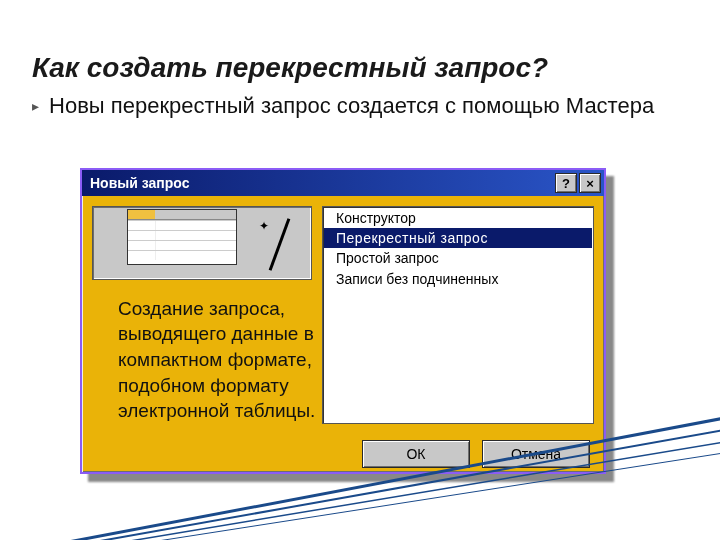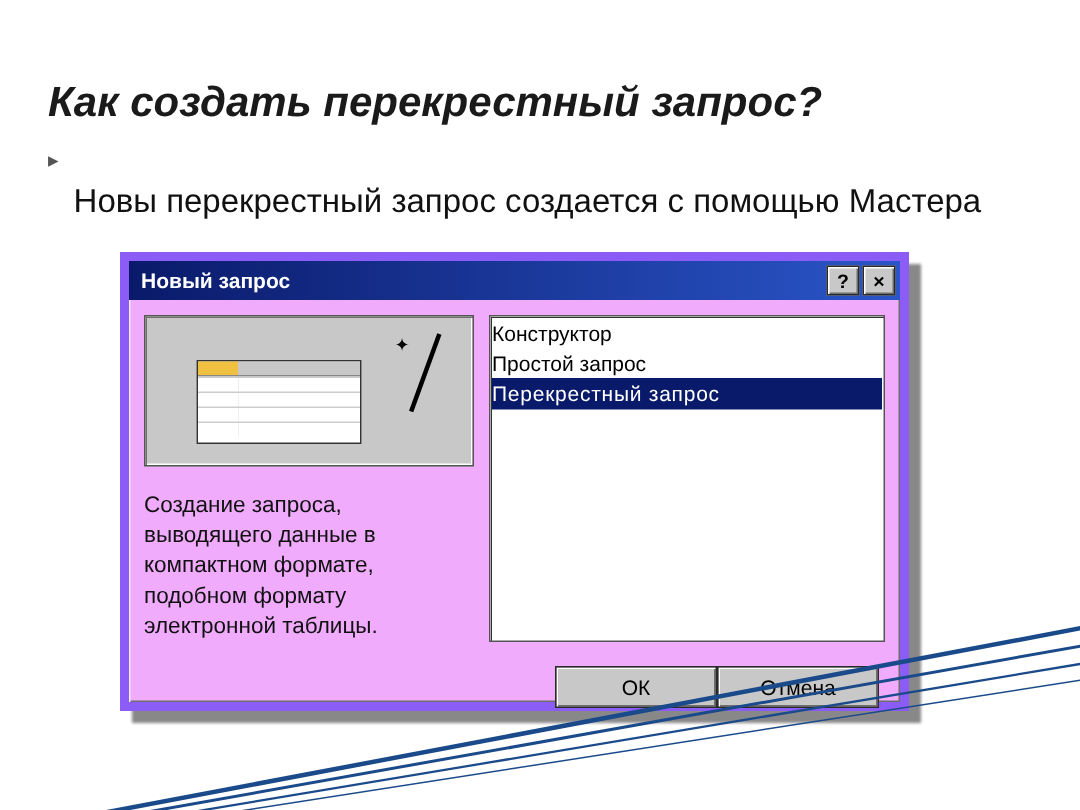--- a/index.html
+++ b/index.html
@@ -32,39 +32,38 @@
   }
   .bullet-icon {
     font-size: 14px;
     color: #555;
     margin-top: 6px;
   }
   .bullet-text {
     font-size: 22px;
     color: #111;
     line-height: 1.25;
-    margin-top: 28px;
   }
   .dialog-shadow {
     position: absolute;
     left: 88px;
     top: 176px;
     width: 526px;
     height: 306px;
     background: #888;
     filter: blur(1px);
   }
   .dialog {
     position: absolute;
     left: 80px;
     top: 168px;
     width: 526px;
     height: 306px;
-    background: #f0abfc;
-    border: 6px solid #8b5cf6;
+    background: #eab308;
+    border: 2px solid #8b5cf6;
     box-shadow: inset 1px 1px 0 #efefef, inset -1px -1px 0 #6e6e6e;
     font-family: Tahoma, Arial, sans-serif;
   }
   .titlebar {
     height: 26px;
     background: linear-gradient(to right, #0a1a6a, #2a55c8);
     display: flex;
     align-items: center;
     justify-content: space-between;
     padding: 0 3px 0 8px;
@@ -142,50 +141,52 @@
     background: linear-gradient(to right, #f0c040 0 25%, #c8c8c8 25% 100%);
     border-bottom: 1px solid #888;
   }
   .preview-table-row {
     height: 10px;
     border-top: 1px solid #ccc;
     background: repeating-linear-gradient(to right, #fff 0 25%, #eee 25% 25.5%, #fff 25.5% 100%);
   }
   .description {
     margin-top: 16px;
-    font-size: 15px;
+    font-size: 19px;
     line-height: 1.35;
     color: #111;
     width: 218px;
+    margin-left: 26px;
   }
   .listbox {
     flex: 1;
     background: #fff;
     border: 1px solid #555;
     box-shadow: inset 1px 1px 0 #333, inset -1px -1px 0 #fff;
     font-size: 14px;
     color: #000;
     padding: 1px 1px;
     overflow: hidden;
   }
   .list-item {
-    padding: 1px 0;
+    padding: 1px 12px;
     white-space: nowrap;
     line-height: 1.3;
   }
   .list-item.selected {
     background: #0a1a6a;
     color: #fff;
     letter-spacing: 0.5px;
   }
   .button-row {
     height: 40px;
     display: flex;
     justify-content: flex-end;
     align-items: center;
+    gap: 12px;
     padding-right: 14px;
   }
   .btn {
     width: 108px;
     height: 28px;
     background: #c8c8c8;
     border: 1px solid #2a2a2a;
     box-shadow: inset 1px 1px 0 #fff, inset -1px -1px 0 #6e6e6e;
     display: flex;
     align-items: center;
@@ -234,22 +235,23 @@
           <div class="preview-table-row"></div>
           <div class="preview-table-row"></div>
           <div class="preview-table-row"></div>
         </div>
       </div>
       <div class="description">Создание запроса, выводящего данные в компактном формате, подобном формату электронной таблицы.</div>
     </div>
 
     <div class="listbox">
       <div class="list-item">Конструктор</div>
+      <div class="list-item selected">Перекрестный запрос</div>
       <div class="list-item">Простой запрос</div>
-      <div class="list-item selected">Перекрестный запрос</div>
+      <div class="list-item">Записи без подчиненных</div>
     </div>
   </div>
 
   <div class="button-row">
     <div class="btn">ОК</div>
     <div class="btn">Отмена</div>
   </div>
 </div>
 
 <svg class="decor-lines" viewBox="0 0 900 200">

